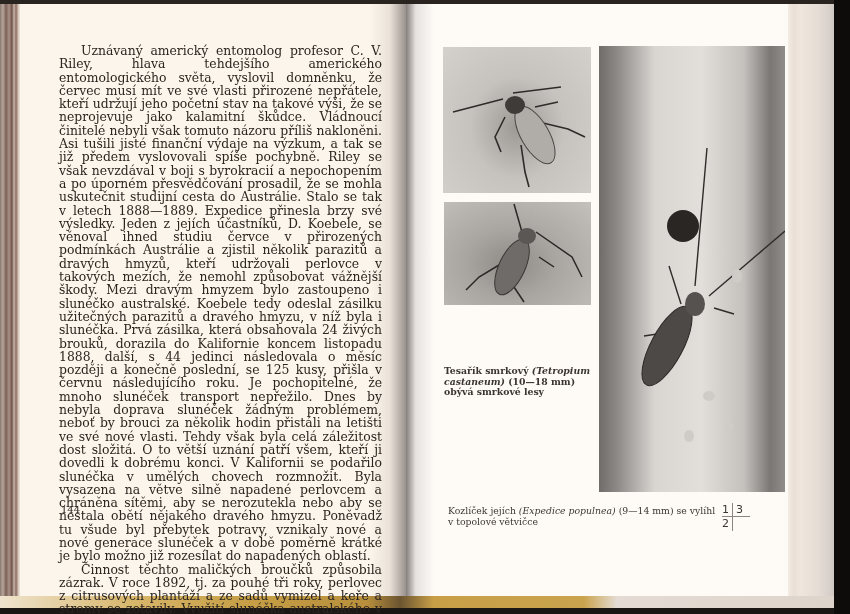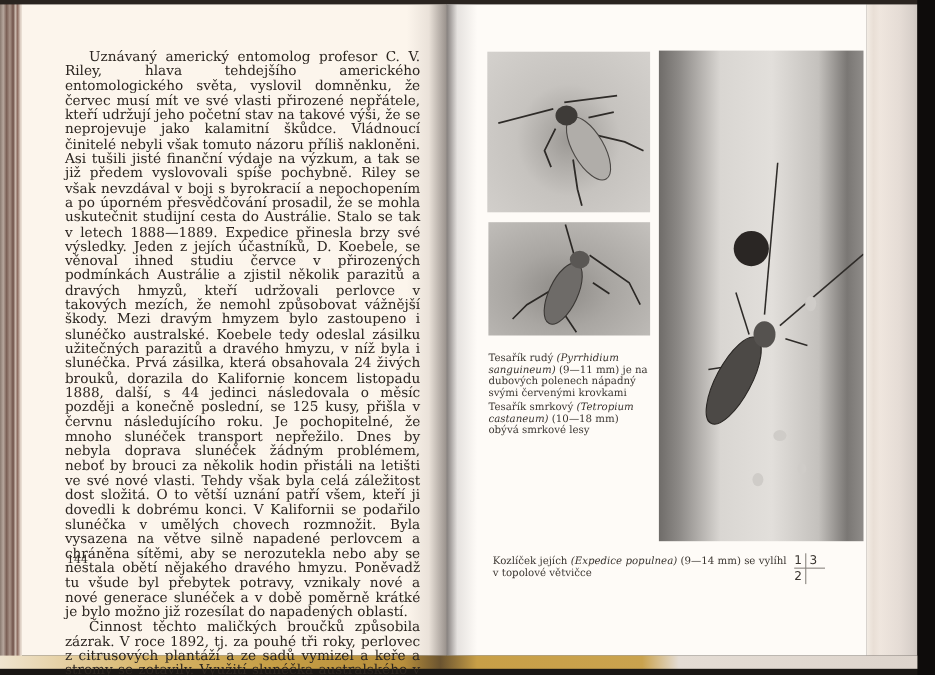--- a/index.html
+++ b/index.html
@@ -73,21 +73,21 @@
     background: radial-gradient(ellipse at 45% 60%, #8e8b87 0%, #a9a6a2 40%, #c4c1bd 100%); }
   .photo-3 { left: 599px; top: 46px; width: 186px; height: 446px;
     background: linear-gradient(to right, #6f6c69 0%, #8d8a87 10%, #d9d6d2 30%, #e2dfdb 55%, #c4c1bd 78%, #7a7774 92%, #8f8c89 100%); }
   .photo svg { position: absolute; left: 0; top: 0; }
 
   .caption {
     position: absolute; font-size: 9.3px; line-height: 10.6px; color: #3a3530;
   }
   .caption i { font-style: italic; }
   .caption-1 { left: 444px; top: 321px; width: 146px; }
-  .caption-2 { left: 444px; top: 366px; width: 146px; }
+  .caption-2 { left: 444px; top: 366px; width: 146px; font-weight: bold; }
   .caption-3 { left: 448px; top: 506px; width: 270px; }
   .plate-key {
     position: absolute; left: 722px; top: 503px; width: 30px; height: 28px;
     font-family: "DejaVu Sans", "Liberation Sans", sans-serif; font-size: 11px; color: #3a3530;
   }
   .plate-key .k1 { position: absolute; left: 0; top: 0; }
   .plate-key .k3 { position: absolute; left: 14px; top: 0; }
   .plate-key .k2 { position: absolute; left: 0; top: 14px; }
   .plate-key .vline { position: absolute; left: 10px; top: 0; width: 1px; height: 28px; background: #8a857f; }
   .plate-key .hline { position: absolute; left: 0; top: 13px; width: 28px; height: 1px; background: #8a857f; }
@@ -155,25 +155,20 @@
       <ellipse cx="96" cy="258" rx="10" ry="12" fill="#55524f"></ellipse>
       <g fill="#cfccc8">
         <ellipse cx="138" cy="230" rx="5" ry="7"></ellipse>
         <ellipse cx="110" cy="350" rx="6" ry="5"></ellipse>
         <ellipse cx="90" cy="390" rx="5" ry="6"></ellipse>
         <ellipse cx="130" cy="380" rx="4" ry="5"></ellipse>
       </g>
     </svg>
   </div>
 
-  <div class="caption caption-1">
-    <span>Tesařík rudý</span>
-    <i>(Pyrrhidium sanguineum)</i>
-    <span>(9—11 mm) je na dubových polenech nápadný svými červenými krovkami</span>
-  </div>
   <div class="caption caption-2">
     <span>Tesařík smrkový</span>
     <i>(Tetropium castaneum)</i>
     <span>(10—18 mm) obývá smrkové lesy</span>
   </div>
   <div class="caption caption-3">
     <span>Kozlíček jejích</span>
     <i>(Expedice populnea)</i>
     <span>(9—14 mm) se vylíhl v topolové větvičce</span>
   </div>

